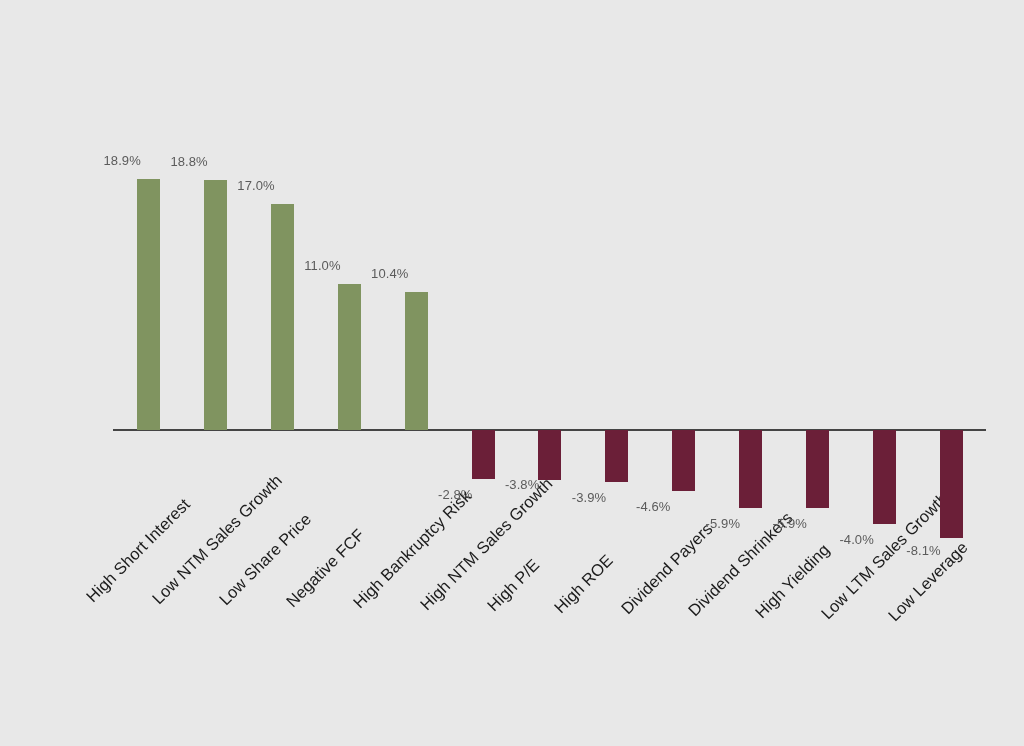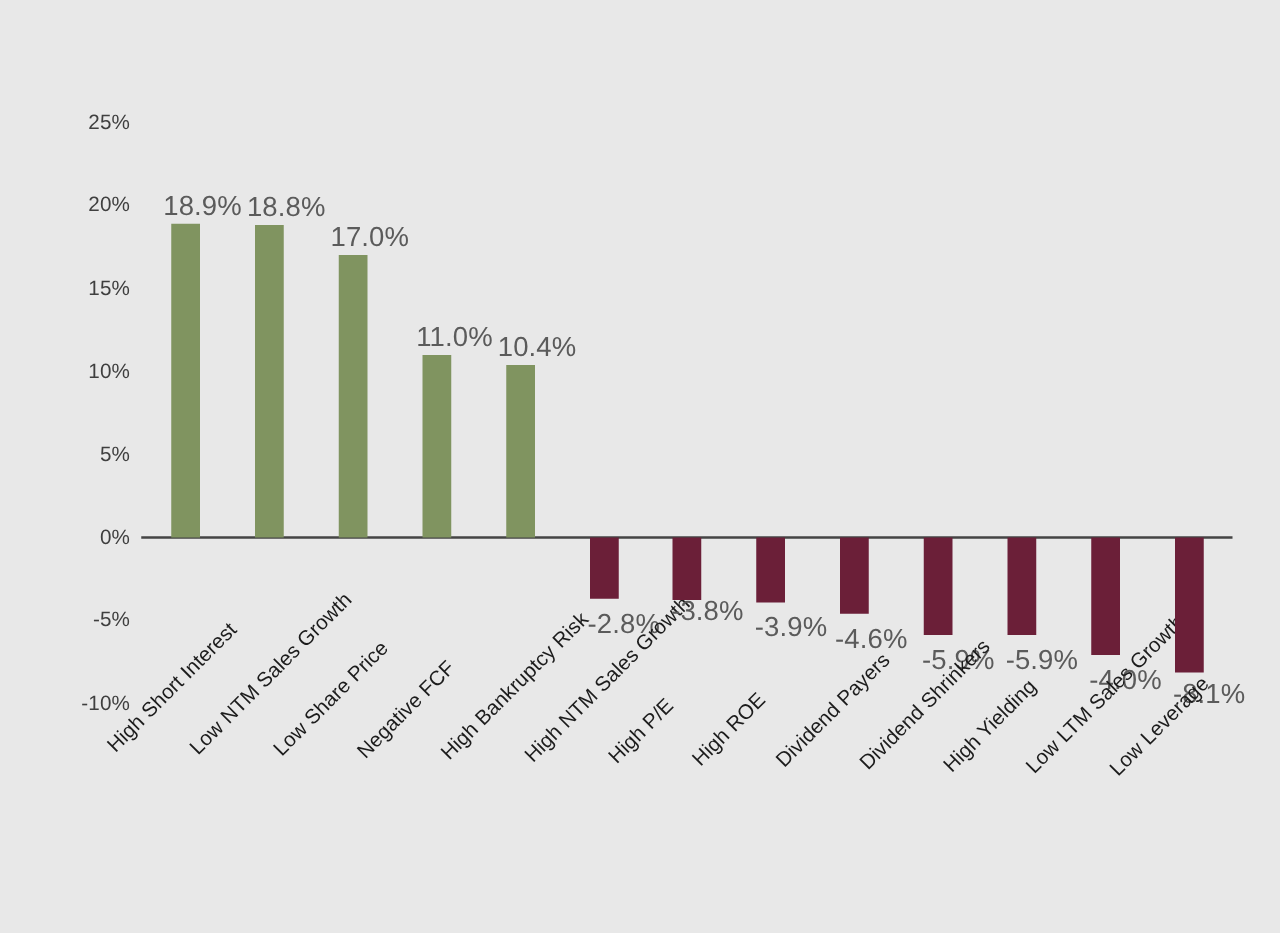--- a/index.html
+++ b/index.html
@@ -56,24 +56,24 @@
 
   .bar {
     position: absolute;
     width: 23px;
   }
   .bar.positive { background: #809460; }
   .bar.negative { background: #6b1f38; }
 
   .bar-value {
     position: absolute;
-    font-size: 22px;
+    font-size: 13px;
     color: #5b5b5b;
     white-space: nowrap;
-    text-align: right;
+    text-align: left;
     line-height: 1;
     letter-spacing: 0.1px;
   }
 
   
   .cat-label {
     position: absolute;
     font-size: 16.5px;
     color: #1c1c1c;
     white-space: nowrap;
@@ -81,30 +81,20 @@
     transform: rotate(-45deg);
     line-height: 1;
     letter-spacing: 0.05px;
   }
 </style>
 </head>
 <body>
 
 <div id="chart-root">
 
-  <div id="y-axis">
-      <div class="y-tick-label" style="top: 90px;">25%</div>
-      <div class="y-tick-label" style="top: 156.4px;">20%</div>
-      <div class="y-tick-label" style="top: 222.8px;">15%</div>
-      <div class="y-tick-label" style="top: 289.2px;">10%</div>
-      <div class="y-tick-label" style="top: 355.6px;">5%</div>
-      <div class="y-tick-label" style="top: 422px;">0%</div>
-      <div class="y-tick-label" style="top: 488.4px;">-5%</div>
-      <div class="y-tick-label" style="top: 554.8px;">-10%</div>
-    </div>
 
   <div id="plot-area">
     <div id="zero-line" style="top: 429px;"></div>
   <div class="bar positive" style="left: 24px; width: 23px; height: 250.992px; top: 179.008px;"></div>
       <div class="bar-value" style="width: 90px; left: -9.5px; top: 154.008px;">18.9%</div>
       <div class="cat-label" style="left: -24.5px; top: 591px;">High Short Interest</div>
       <div class="bar positive" style="left: 90.9px; width: 23px; height: 249.664px; top: 180.336px;"></div>
       <div class="bar-value" style="width: 90px; left: 57.4px; top: 155.336px;">18.8%</div>
       <div class="cat-label" style="left: 42.4px; top: 592.55px;">Low NTM Sales Growth</div>
       <div class="bar positive" style="left: 157.8px; width: 23px; height: 225.76px; top: 204.24px;"></div>

